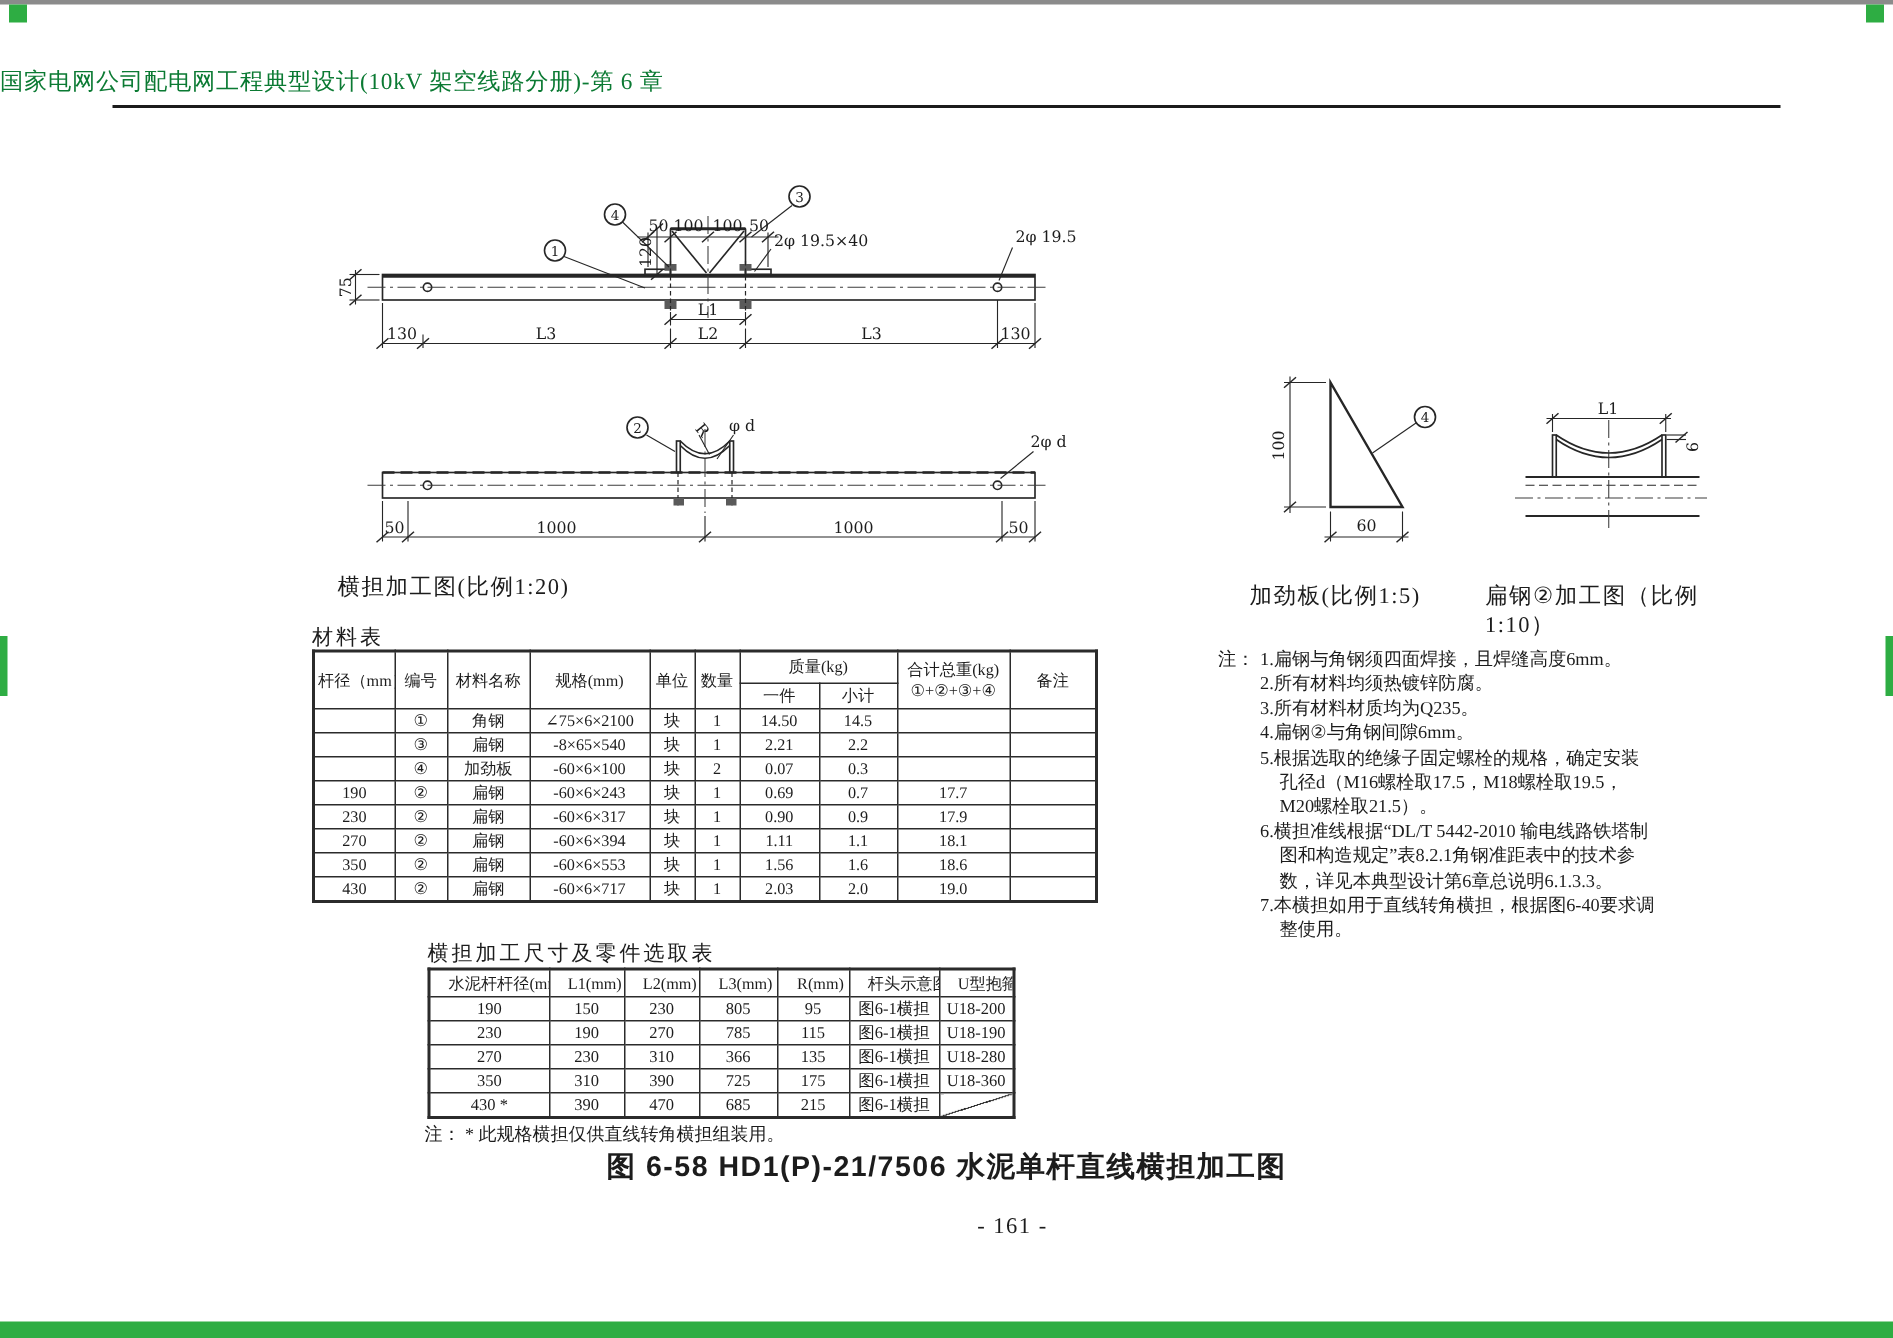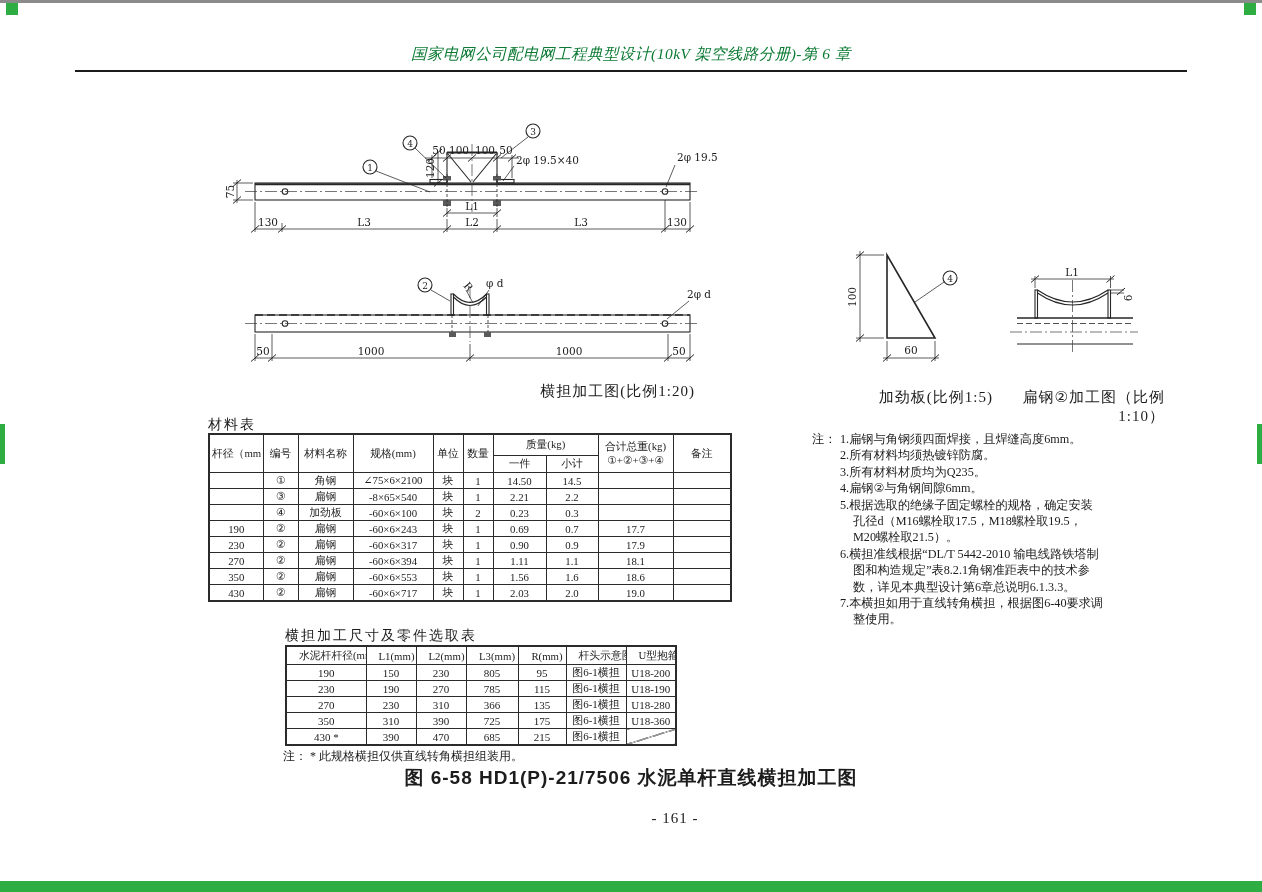--- a/index.html
+++ b/index.html
@@ -8,36 +8,36 @@
   .abs{position:absolute;}
   
   #top-edge{left:0;top:0;width:1262px;height:3px;background:#8b8b8b;}
   .gmark{background:var(--marker-green,#2ead43);}
   #gm-tl{left:6px;top:3px;width:12px;height:12px;}
   #gm-tr{left:1244px;top:3px;width:12px;height:12px;}
   #gm-ml{left:0;top:424px;width:5px;height:40px;}
   #gm-mr{left:1257px;top:424px;width:5px;height:40px;}
   #gm-bottom{left:0;top:881px;width:1262px;height:11px;}
   
-  #header-title{left:0;top:44px;width:1262px;text-align:center;font-size:15.5px;
-                letter-spacing:.5px;color:var(--header-green,#0b7a33);font-style:italic;}
+  #header-title{left:0;top:44px;width:1262px;font-size:15.5px;
+                letter-spacing:.5px;color:var(--header-green,#0b7a33);}
   #header-rule{left:75px;top:70px;width:1112px;height:2px;background:#1b1b1b;}
   
   .dwg{position:absolute;overflow:visible;}
   .dwg line,.dwg path,.dwg rect,.dwg circle{stroke:#262626;fill:none;stroke-width:1.1;}
   .dwg .thick{stroke-width:2;}
   .dwg .dash{stroke-dasharray:8 4;stroke-width:1.7;}
   .dwg .cl{stroke:#3c3c3c;stroke-width:.7;stroke-dasharray:12 3 2 3;}
   .dwg .bdash{stroke-dasharray:3 2;stroke-width:.8;}
   .dwg g.dim line,.dwg g.dim path{stroke-width:.75;}
   .dwg .fillk{fill:#5a5a5a;stroke:none;}
   .dwg text{font-family:"DejaVu Serif","Liberation Serif","DejaVu Sans",serif;
             font-size:10.5px;fill:#1c1c1c;stroke:none;}
   .dwg text.co{font-size:9px;}
-  .cap{font-size:15px;text-align:right;letter-spacing:1px;}
+  .cap{font-size:15px;text-align:left;letter-spacing:1px;}
   
   table{border-collapse:collapse;table-layout:fixed;}
   .dtable{border:2px solid #2b2b2b;}
   .dtable th,.dtable td{border:1px solid #2b2b2b;text-align:center;vertical-align:middle;
       font-size:10.8px;font-weight:normal;padding:0 2px;overflow:hidden;white-space:nowrap;}
   #materials-table td{height:15px;}
   #materials-table thead tr:first-child th{height:20px;}
   #materials-table thead tr:last-child th{height:16px;font-family:Liberation Serif, serif;}
   #parts-table th{height:17px;padding-left:12px;}
   #parts-table td{height:15px;font-size:11px;}
@@ -357,21 +357,21 @@
           <td></td>
           <td></td>
         </tr>
         <tr>
           <td></td>
           <td>④</td>
           <td>加劲板</td>
           <td>-60×6×100</td>
           <td>块</td>
           <td>2</td>
-          <td>0.23</td>
+          <td>0.07</td>
           <td>0.3</td>
           <td></td>
           <td></td>
         </tr>
         <tr>
           <td>190</td>
           <td>②</td>
           <td>扁钢</td>
           <td>-60×6×243</td>
           <td>块</td>

